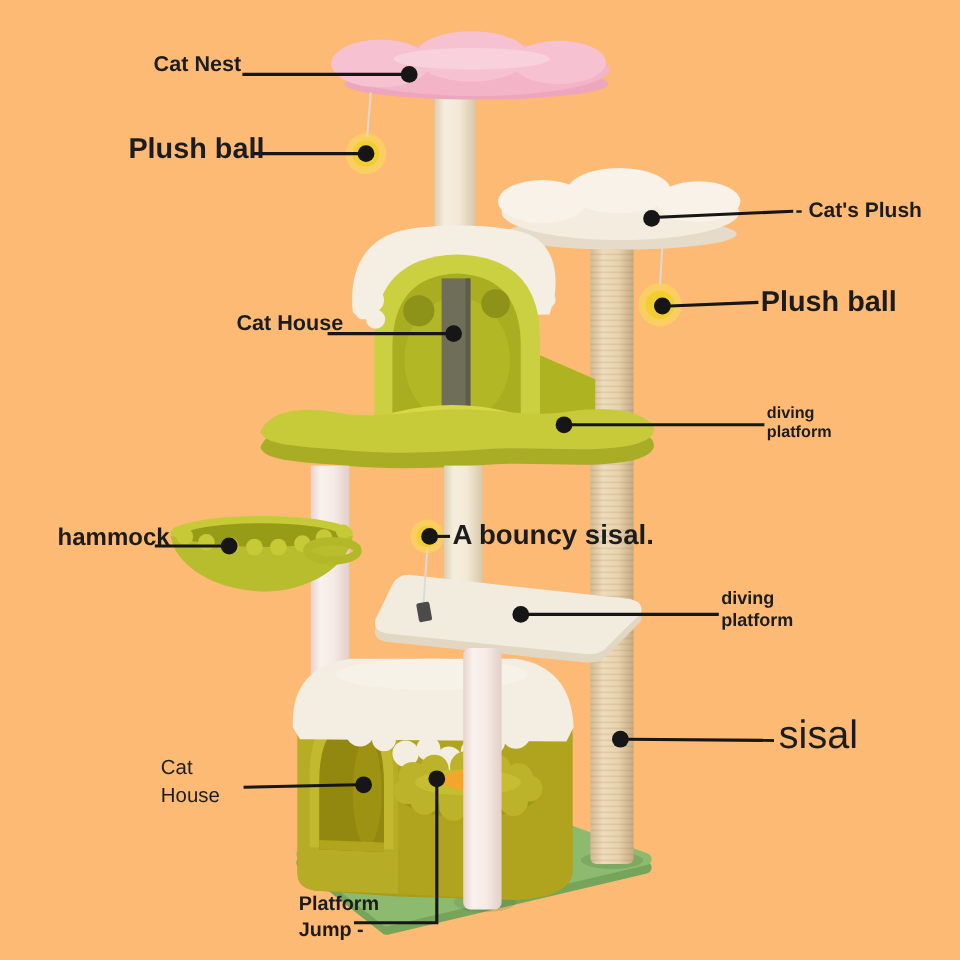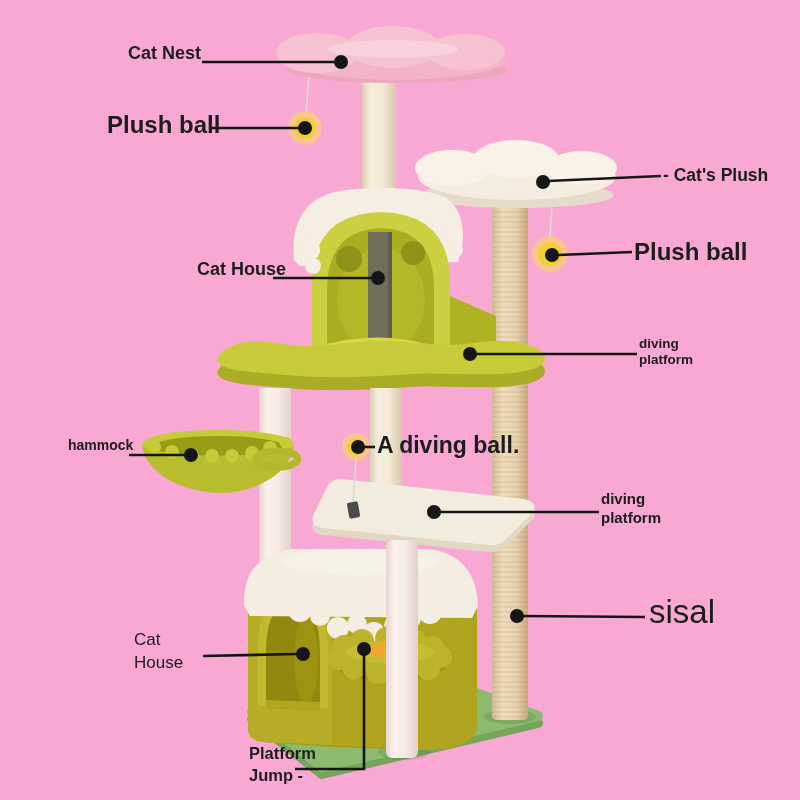--- a/index.html
+++ b/index.html
@@ -1,16 +1,16 @@
 <!DOCTYPE html>
 <html><head>
 <meta charset="utf-8">
 <style>
   html,body{margin:0;padding:0;background:#fff;}
-  .stage{position:relative;width:800px;height:800px;background:#f9a8d4;overflow:hidden;
+  .stage{position:relative;width:800px;height:800px;background:#fdba74;overflow:hidden;
          font-family:"Liberation Sans",sans-serif;}
   .stage svg{position:absolute;left:0;top:0;}
   .label{position:absolute;color:#1c1c1c;font-weight:600;white-space:pre-line;line-height:1.15;}
   .leader{stroke:#161616;stroke-width:2.6;fill:none;}
   .dot{fill:#161616;}
   .string{stroke:#dadada;stroke-width:1.6;fill:none;}
 </style>
 </head>
 <body>
 
@@ -235,22 +235,22 @@
     </g>
   </svg>
 
   <div class="label" style="left:128px;top:43px;font-size:18px;">Cat Nest</div>
   <div class="label" style="left:107px;top:111px;font-size:24px;">Plush ball</div>
   <div class="label" style="left:663px;top:165px;font-size:17.5px;">- Cat's Plush</div>
   <div class="label" style="left:634px;top:238px;font-size:24px;">Plush ball</div>
   <div class="label" style="left:197px;top:259px;font-size:18px;">Cat House</div>
   <div class="label" style="left:639px;top:336px;font-size:13.5px;font-weight:700;line-height:1.18;">diving
 platform</div>
-  <div class="label" style="left:68px;top:437px;font-size:14px;">hammock</div>
-  <div class="label" style="left:377px;top:432px;font-size:23px;">A diving ball.</div>
+  <div class="label" style="left:48px;top:437px;font-size:20px;">hammock</div>
+  <div class="label" style="left:377px;top:432px;font-size:23px;">A bouncy sisal.</div>
   <div class="label" style="left:601px;top:490px;font-size:15px;font-weight:700;line-height:1.25;">diving
 platform</div>
   <div class="label" style="left:649px;top:593px;font-size:33px;font-weight:500;text-align:right;">sisal</div>
   <div class="label" style="left:134px;top:629px;font-size:17px;font-weight:400;line-height:1.35;">Cat
 House</div>
   <div class="label" style="left:249px;top:743px;font-size:16.5px;font-weight:700;line-height:1.33;">Platform
 Jump -</div>
 
 </div>
 

